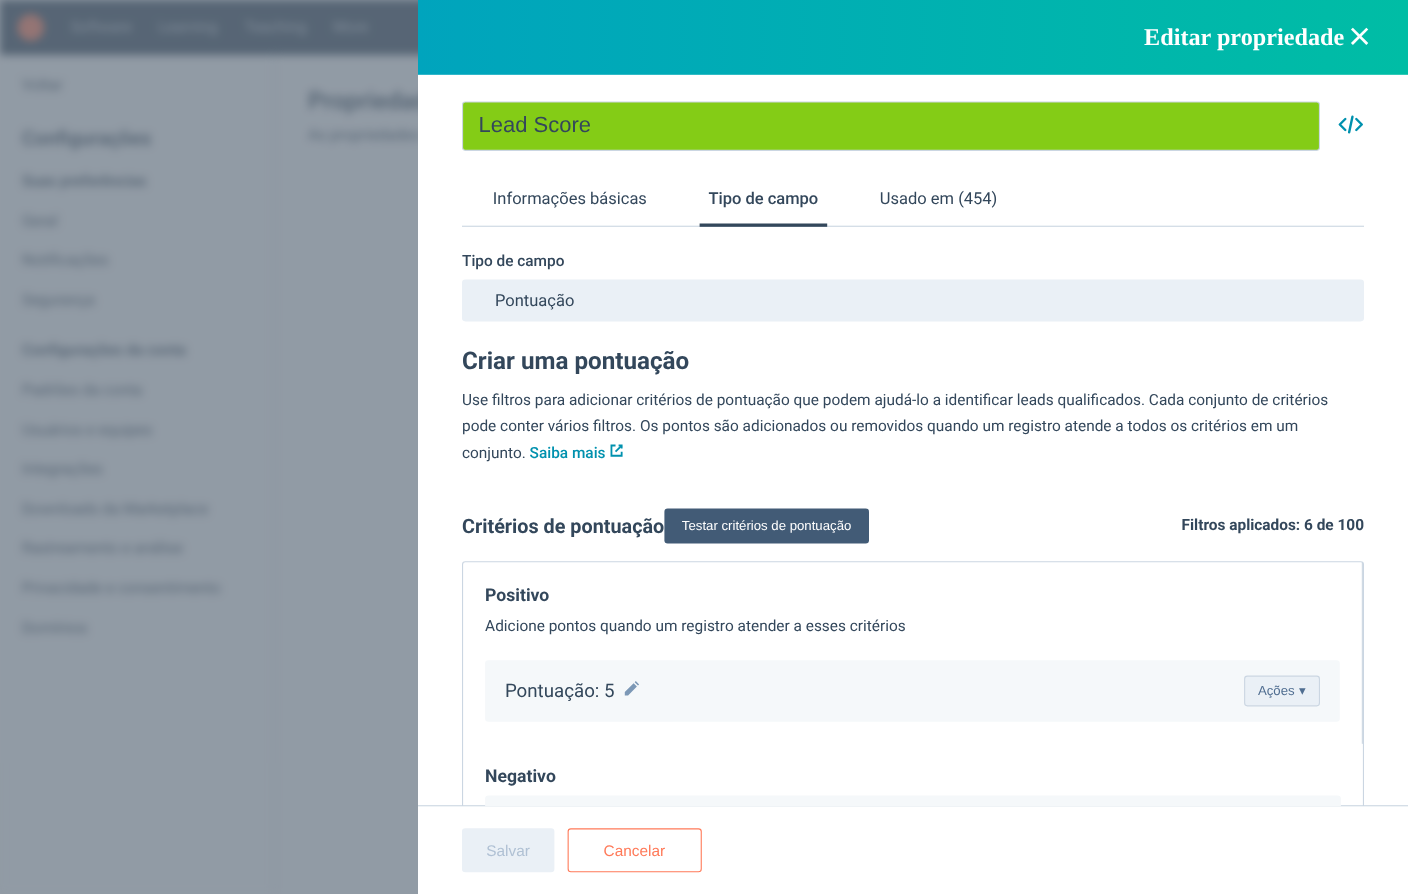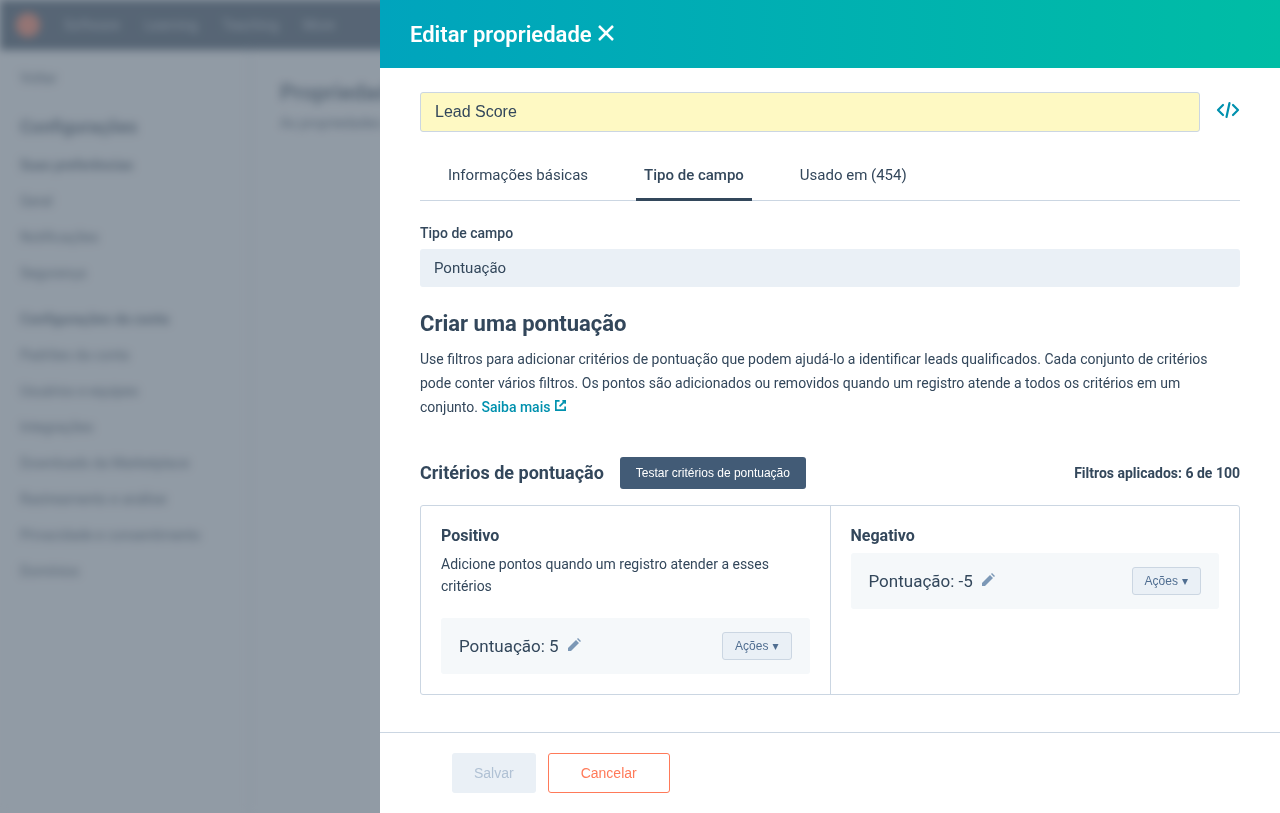--- a/index.html
+++ b/index.html
@@ -110,23 +110,24 @@
       width: 900px;
       height: 100%;
       background: #fff;
       display: flex;
       flex-direction: column;
     }
     .modal-header {
       background: linear-gradient(90deg, #00a4bd 0%, #00bda5 100%);
       padding: 5px 30px;
       display: flex;
-      justify-content: flex-start;
+      justify-content: flex-end;
       align-items: center;
       height: 68px;
+      font-family: Liberation Serif, serif;
     }
     .modal-title {
       color: #fff;
       font-size: 22px;
       font-weight: 600;
     }
     .close-btn {
       color: #fff;
       font-size: 28px;
       cursor: pointer;
@@ -154,23 +155,23 @@
       display: flex;
       align-items: center;
       gap: 16px;
       margin-bottom: 20px;
     }
     .text-input {
       flex: 1;
       padding: 10px 14px;
       border: 1px solid #cbd6e2;
       border-radius: 3px;
-      font-size: 16px;
-      color: #33475b;
-      background: #fef9c3;
+      font-size: 20px;
+      color: #33475b;
+      background: #84cc16;
     }
     .code-icon {
       color: #0091ae;
       cursor: pointer;
     }
     .code-icon svg {
       width: 24px;
       height: 20px;
     }
     
@@ -189,21 +190,21 @@
       border-bottom: 3px solid transparent;
       margin-bottom: -1px;
     }
     .tab.active {
       border-bottom-color: #33475b;
       font-weight: 500;
     }
     
     .readonly-field {
       background: #eaf0f6;
-      padding: 10px 14px;
+      padding: 10px 30px;
       border-radius: 3px;
       font-size: 15px;
       color: #33475b;
       margin-bottom: 24px;
     }
     
     .section-title {
       font-size: 22px;
       font-weight: 700;
       color: #33475b;
@@ -228,21 +229,20 @@
     
     .criteria-header {
       display: flex;
       align-items: center;
       justify-content: space-between;
       margin-bottom: 16px;
     }
     .criteria-left {
       display: flex;
       align-items: center;
-      gap: 16px;
     }
     .criteria-title {
       font-size: 18px;
       font-weight: 700;
       color: #33475b;
     }
     .test-btn {
       background: #425b76;
       color: #fff;
       border: none;
@@ -254,20 +254,21 @@
     .filters-count {
       font-size: 14px;
       font-weight: 700;
       color: #33475b;
     }
     
     .columns {
       border: 1px solid #cbd6e2;
       border-radius: 3px;
       display: flex;
+      flex-direction: column;
     }
     .column {
       flex: 1;
       padding: 20px;
     }
     .column:first-child {
       border-right: 1px solid #cbd6e2;
     }
     .col-title {
       font-size: 16px;
@@ -327,21 +328,20 @@
     }
     .save-btn {
       background: #eaf0f6;
       color: #b0c1d4;
       border: none;
       padding: 11px 22px;
       border-radius: 3px;
       font-size: 14px;
       font-weight: 500;
       cursor: not-allowed;
-      margin-left: 32px;
     }
     .cancel-btn {
       background: #fff;
       color: #ff7a59;
       border: 1px solid #ff7a59;
       padding: 11px 32px;
       border-radius: 3px;
       font-size: 14px;
       font-weight: 500;
       cursor: pointer;

